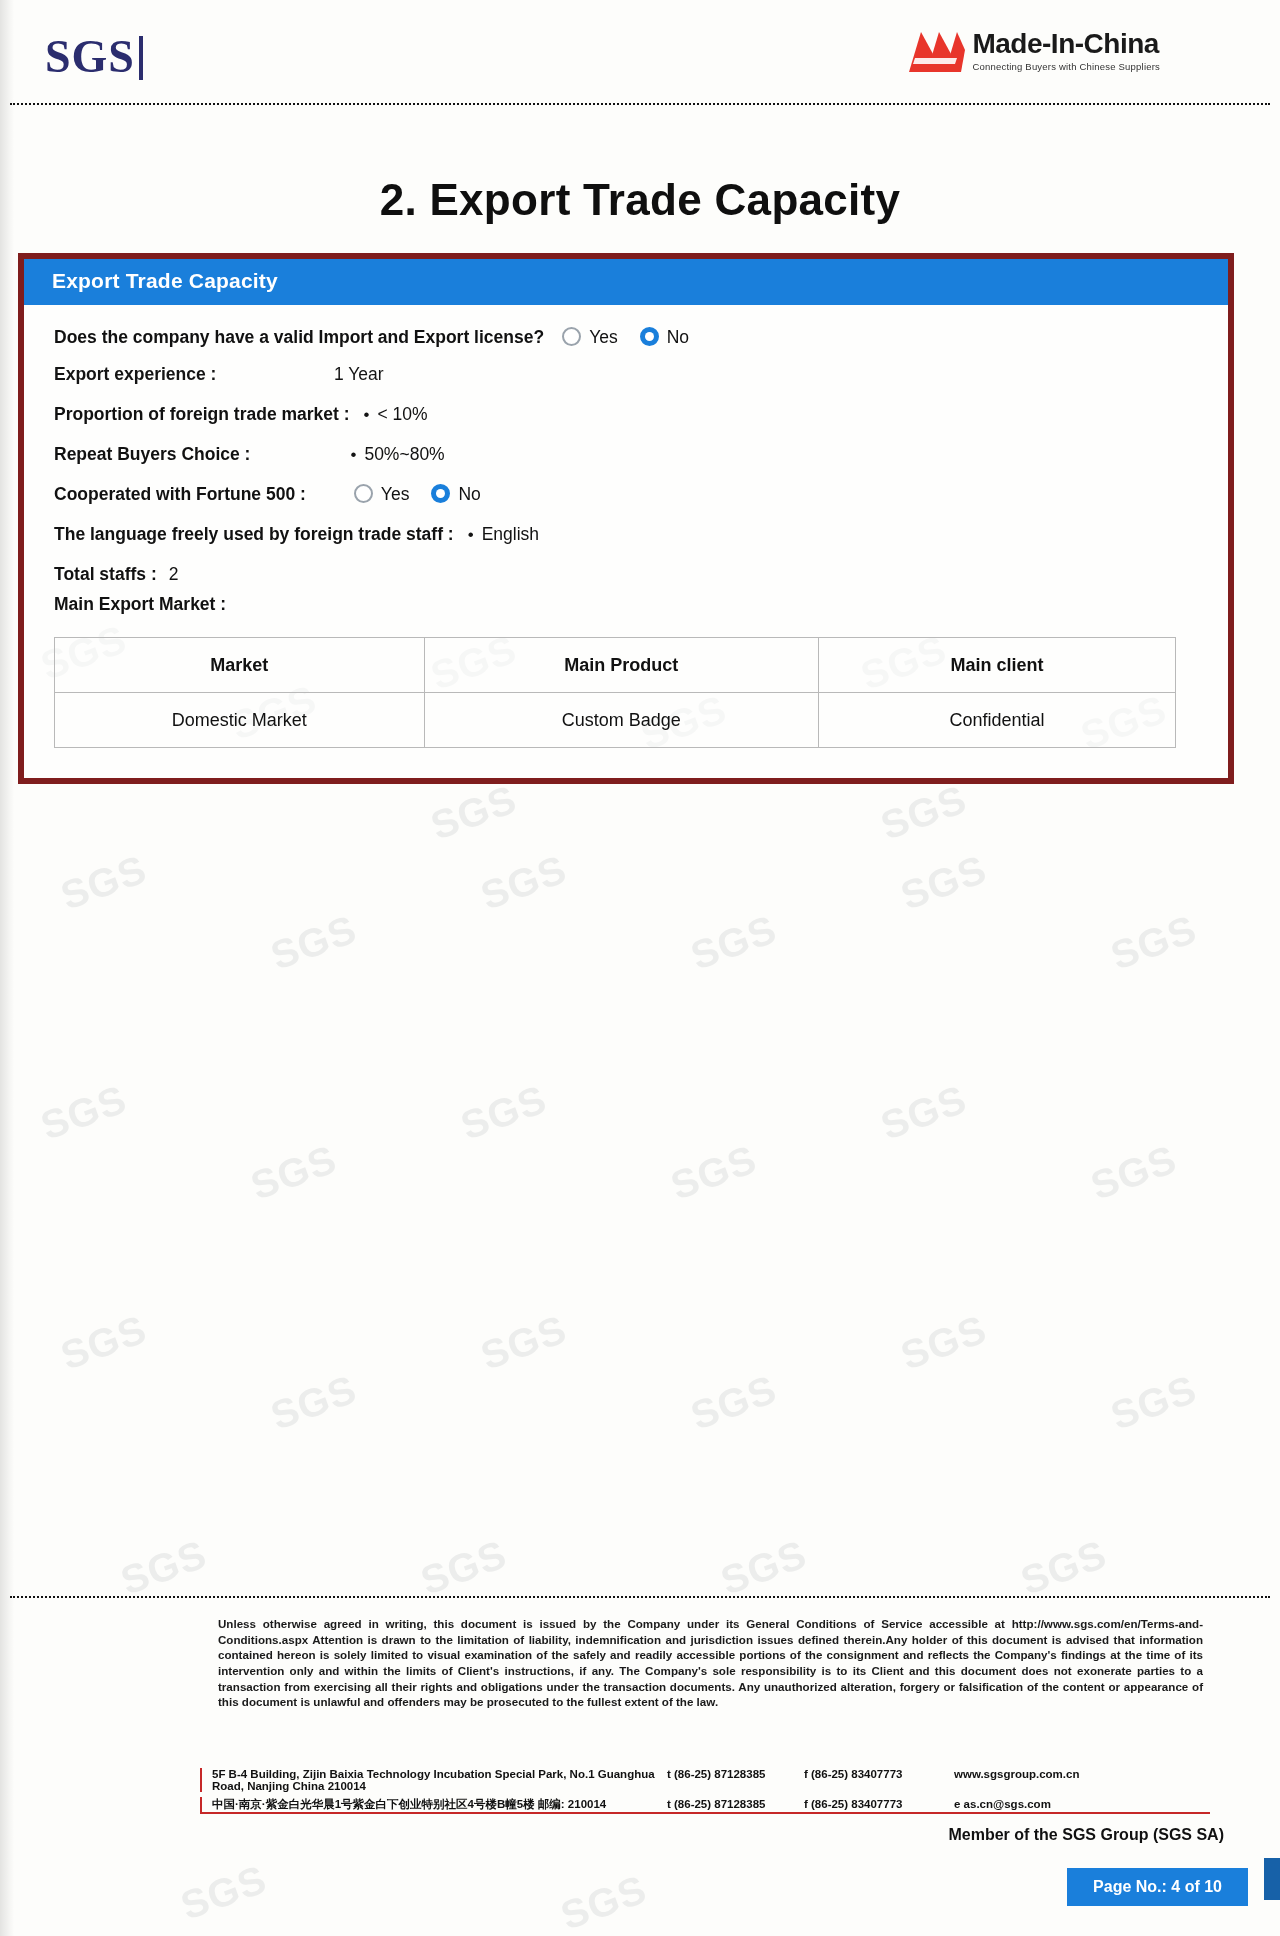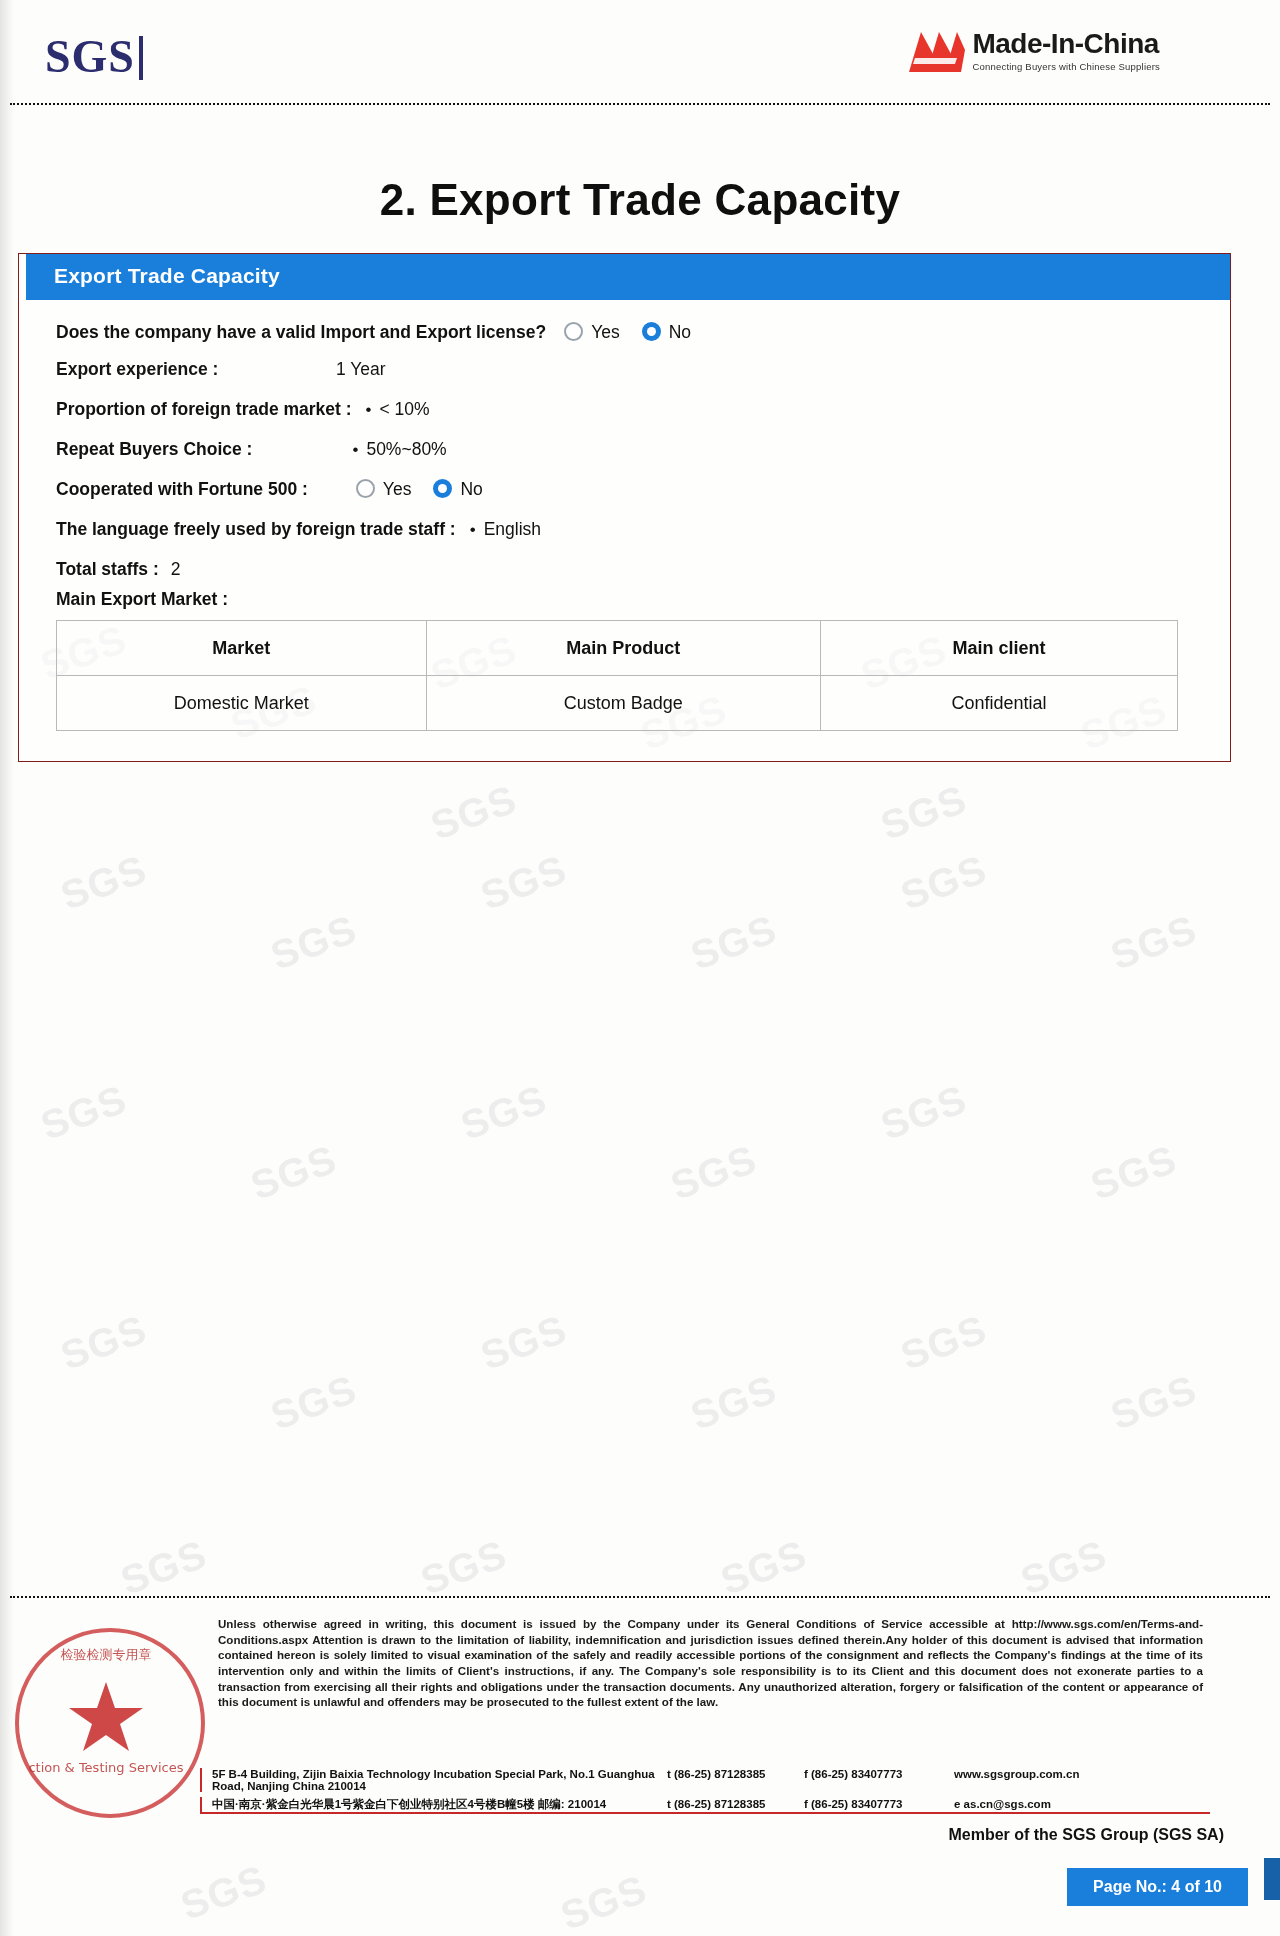--- a/index.html
+++ b/index.html
@@ -121,23 +121,22 @@
     letter-spacing: 0.3px;
     z-index: 4;
   }
   
   .section {
     position: absolute;
     left: 18px;
     top: 253px;
     width: 1204px;
     z-index: 4;
-    border: 1px solid #7f1d1d;
+    border: 6px solid #7f1d1d;
     background: rgba(255,255,255,0.55);
-    padding-left: 7px;
   }
   .section-head {
     background: #1a7fdb;
     color: #fff;
     font-weight: bold;
     font-size: 21px;
     padding: 10px 0 12px 28px;
     letter-spacing: 0.2px;
   }
   .section-body {
@@ -214,21 +213,21 @@
     margin-left: 100px;
   }
   .multi-line {
     margin-top: 4px;
     margin-bottom: 12px;
   }
   .mb-lg { margin-bottom: 19px; }
   .mb-md { }
   
   table.market {
-    margin-top: 10px;
+    margin-top: 22px;
     width: 1122px;
     border-collapse: collapse;
     background: transparent;
   }
   table.market th, table.market td {
     border: 1px solid #b9b9b9;
     height: 52px;
     text-align: center;
     font-size: 18px;
     color: #111;
@@ -505,28 +504,20 @@
             <td>Confidential</td>
           </tr>
         </tbody>
       </table>
 
     </div>
   </div>
 
   <div class="footer-rule"></div>
 
-  <div class="stamp">
-    <div class="ring"></div>
-    <div class="cn-top">检验检测专用章</div>
-    <svg width="205" height="200" style="position:absolute;left:0;top:0;">
-      <polygon points="96,62 105,88 133,88 110,104 119,131 96,115 73,131 82,104 59,88 87,88" fill="#c62828" opacity="0.85"></polygon>
-    </svg>
-    <div class="cn-bottom">ction &amp; Testing Services</div>
-  </div>
 
   <div class="disclaimer">Unless otherwise agreed in writing, this document is issued by the Company under its General Conditions of Service accessible at http://www.sgs.com/en/Terms-and-Conditions.aspx Attention is drawn to the limitation of liability, indemnification and jurisdiction issues defined therein.Any holder of this document is advised that information contained hereon is solely limited to visual examination of the safely and readily accessible portions of the consignment and reflects the Company's findings at the time of its intervention only and within the limits of Client's instructions, if any. The Company's sole responsibility is to its Client and this document does not exonerate parties to a transaction from exercising all their rights and obligations under the transaction documents. Any unauthorized alteration, forgery or falsification of the content or appearance of this document is unlawful and offenders may be prosecuted to the fullest extent of the law.</div>
 
   <div class="addr-block">
     <div class="addr-line">
       <span class="a1">5F B-4 Building, Zijin Baixia Technology Incubation Special Park, No.1 Guanghua Road, Nanjing China  210014</span>
       <span class="a2">t (86-25) 87128385</span>
       <span class="a3">f (86-25) 83407773</span>
       <span class="a4">www.sgsgroup.com.cn</span>
     </div>

